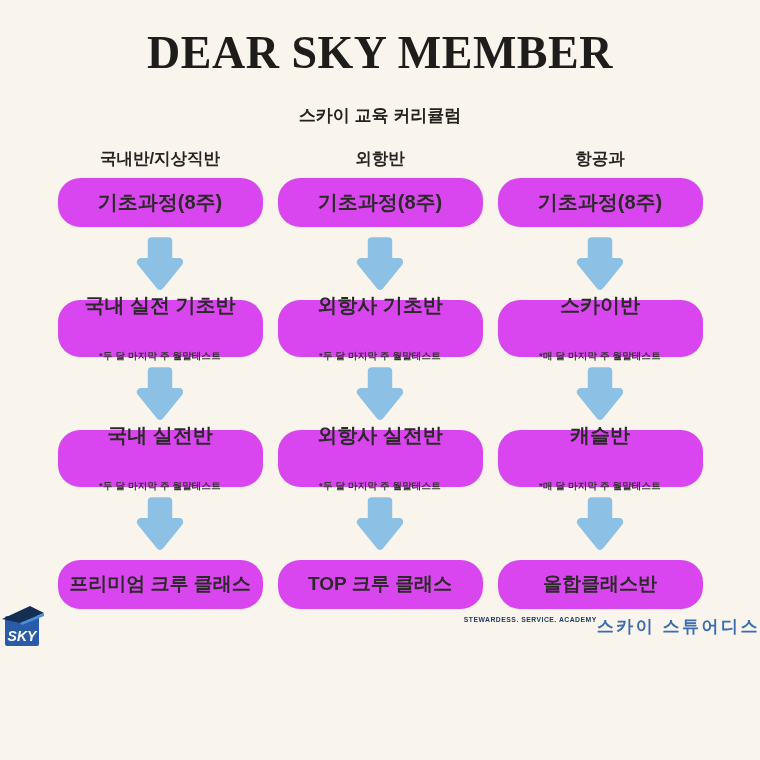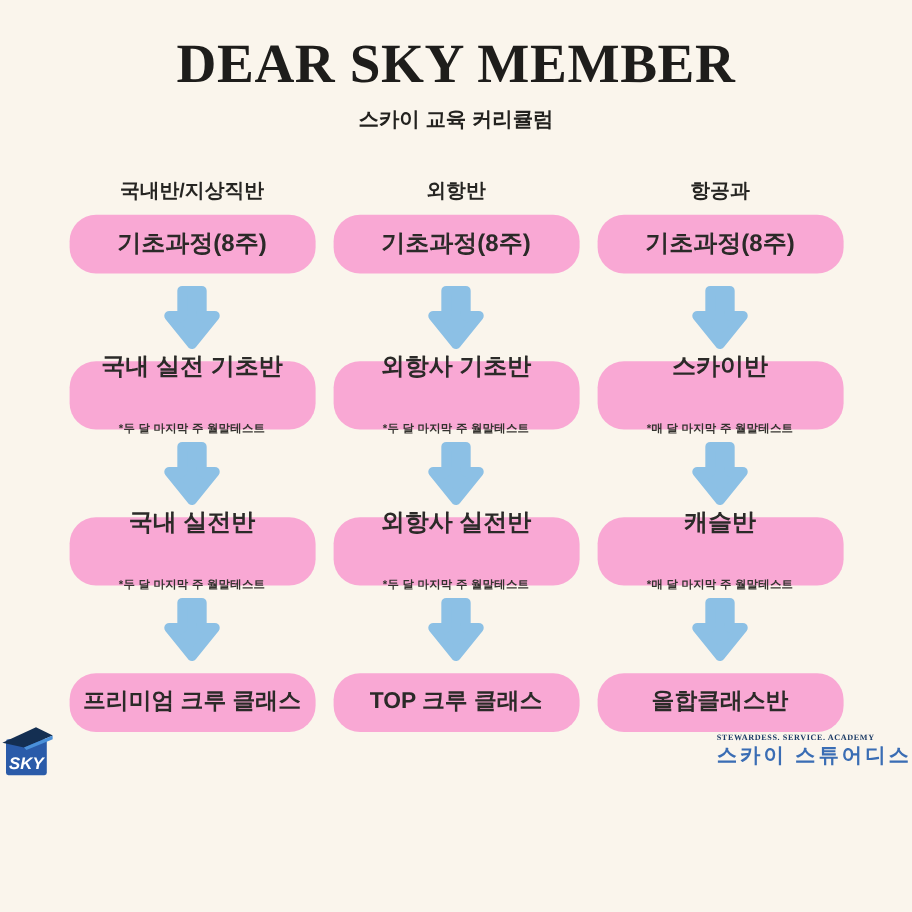--- a/index.html
+++ b/index.html
@@ -13,49 +13,49 @@
 
   
   .title{
     padding-top:30px;text-align:center;
     font-family:"Liberation Serif","DejaVu Serif",serif;
     font-weight:700;font-size:46px;line-height:1.0;
     color:#1e1d1b;letter-spacing:0.5px;
   }
   .title .line{display:block;}
   .subtitle{
-    text-align:center;margin-top:12px;
+    text-align:center;margin-top:28px;
     font-size:17px;font-weight:800;color:#23221f;
   }
 
   
-  .flow{display:flex;justify-content:center;gap:15px;margin-top:40px;}
+  .flow{display:flex;justify-content:center;gap:15px;margin-top:23px;}
   .col{width:205px;display:flex;flex-direction:column;align-items:center;}
   .col-header{
     font-size:16.5px;font-weight:800;color:#262522;
     margin-bottom:11px;line-height:1;
   }
   .box{
     width:100%;box-sizing:border-box;
-    background:#f9a8d4;border-radius:22px;
+    background:#d946ef;border-radius:22px;
     height:49px;display:flex;flex-direction:column;
     align-items:center;justify-content:center;
   }
   .box.with-note{height:57px;gap:32px;}
   .box .label{font-size:20px;font-weight:800;color:#2b2a28;line-height:1.15;}
   .box.last .label{font-size:19px;}
   .box .note{font-size:9.5px;font-weight:700;color:#34332f;margin-top:1px;letter-spacing:0.2px;}
   .arrow{margin:8px 0 7px;line-height:0;}
 
   
   .logo-bar{
     position:absolute;left:0;right:0;bottom:8px;
     display:flex;justify-content:space-between;align-items:center;gap:40px;
   }
-  .logo-text{margin-left:7px;display:flex;flex-direction:column;font-family:Liberation Serif, serif;}
+  .logo-text{margin-left:7px;display:flex;flex-direction:row;}
   .logo-line1{
     font-size:6.8px;font-weight:700;color:#1c3b66;
     letter-spacing:0.5px;line-height:1.1;
   }
   .logo-line2{
     font-size:17px;font-weight:800;color:#3a6db4;
     letter-spacing:2.5px;line-height:1.15;margin-top:1px;
   }
 </style>
 </head>

